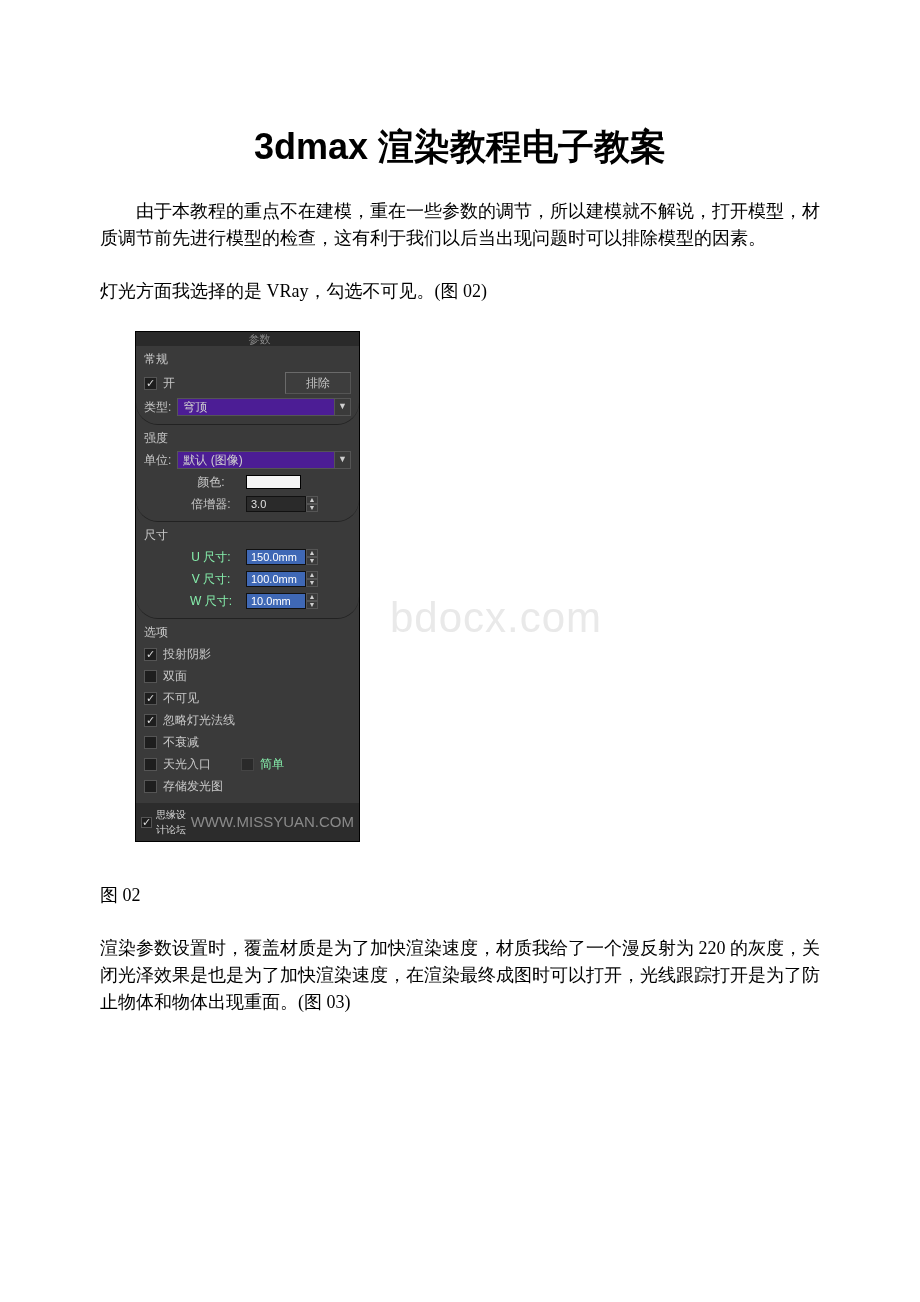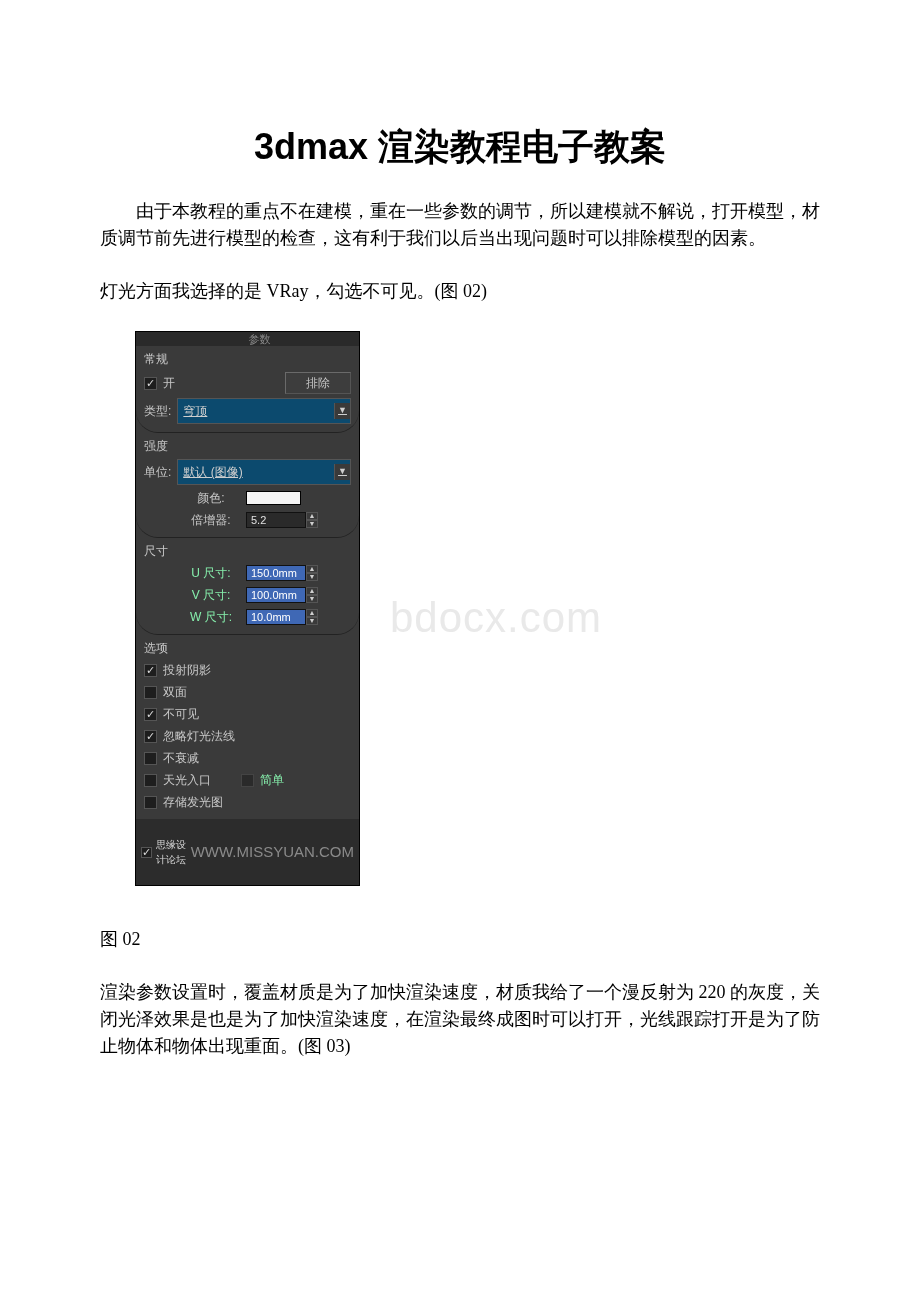--- a/index.html
+++ b/index.html
@@ -90,28 +90,27 @@
     padding: 1px 20px;
     font-size: 12px;
     cursor: default;
   }
   .lbl { color: #c8c8c8; }
   .lbl-dim { color: #86efac; }
   .label-right { text-align: center; width: 58px; display: inline-block; }
   .dropdown {
     display: inline-flex;
     align-items: center;
-    background: #0c4a6e;
+    background: #4c1d95;
     border: 1px solid #555;
-    height: 26px;
+    height: 18px;
     flex: 1;
     justify-content: space-between;
     padding-left: 5px;
     color: #cfcfcf;
-    text-decoration: underline;
   }
   .dropdown .arrow-btn {
     width: 16px; height: 16px;
     background: #3a3a3a;
     border-left: 1px solid #555;
     display: inline-flex;
     align-items: center; justify-content: center;
     font-size: 9px;
   }
   .colorbox {
@@ -153,21 +152,21 @@
     color: #cfcfcf;
   }
   .indent {
     padding-left: 38px;
   }
   .options .row { }
   .footer-bar {
     background: #2c2c2c;
     font-size: 10px;
     color: #d8d8d8;
-    padding: 18px 5px;
+    padding: 4px 5px;
     display: flex;
     align-items: center;
     gap: 4px;
   }
   .footer-bar .wm {
     color: #8a8a8a;
     font-size: 15px;
     letter-spacing: 0;
   }
 
@@ -225,21 +224,21 @@
           <span class="arrow-btn">▼</span>
         </span>
       </div>
       <div class="row indent">
         <span class="lbl label-right">颜色:</span>
         <span class="colorbox"></span>
       </div>
       <div class="row indent">
         <span class="lbl label-right">倍增器:</span>
         <span class="spinner">
-          <span class="val">5.2</span>
+          <span class="val">3.0</span>
           <span class="sp-btns">
               <span>▲</span>
               <span>▼</span>
             </span>
         </span>
       </div>
     </div>
 
     <div class="section">
       <div class="section-title">尺寸</div>

